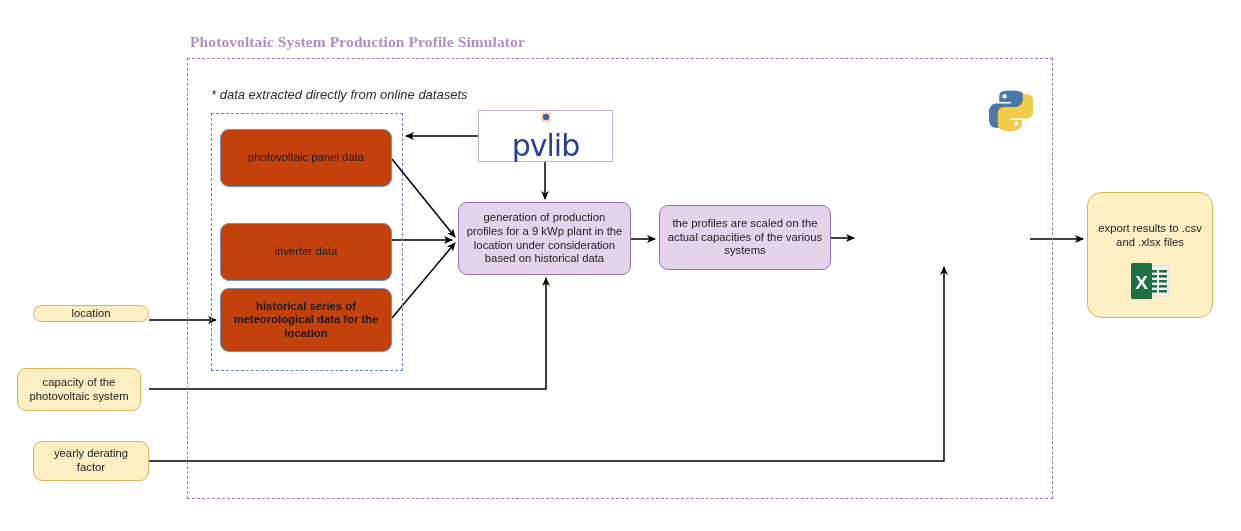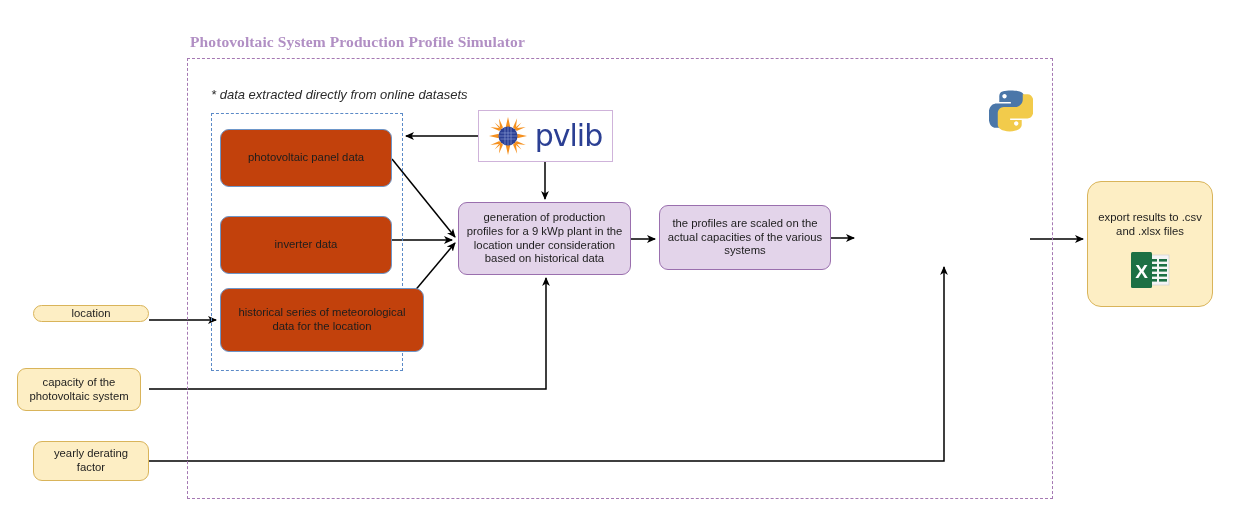--- a/index.html
+++ b/index.html
@@ -41,42 +41,42 @@
     display:flex;align-items:center;justify-content:center;
     text-align:center;border-radius:9px;
     font-size:11.3px;line-height:13.6px;color:#1d1d1d;
     padding:3px 6px;
   }
   .node.blue{background:#c2410c;border:1.1px solid #6d96c9;}
   .node.purple{background:#e3d4ea;border:1.1px solid #9a6fae;}
   .node.yellow{background:#fdeec4;border:1.1px solid #d9b45a;}
 
   #n-panel{left:220px;top:129px;width:172px;height:58px;}
-  #n-inverter{left:220px;top:216px;width:172px;height:58px;}
-  #n-meteo{left:220px;top:288px;width:204px;height:64px;}
+  #n-inverter{left:220px;top:223px;width:172px;height:58px;}
+  #n-meteo{left:220px;top:288px;width:172px;height:64px;font-weight:bold;}
 
   #n-gen{left:458px;top:202px;width:173px;height:73px;}
   #n-scaled{left:659px;top:205px;width:172px;height:65px;}
   #n-derate{left:858px;top:205px;width:172px;height:58px;}
 
   #n-export{
-    left:1087px;top:181px;width:126px;height:126px;border-radius:14px;
+    left:1087px;top:192px;width:126px;height:126px;border-radius:14px;
     flex-direction:column;justify-content:flex-start;padding-top:28px;
   }
   #n-export .lbl{font-size:11.3px;line-height:14px;}
 
   #n-location{left:33px;top:305px;width:116px;height:17px;}
   #n-capacity{left:17px;top:368px;width:124px;height:43px;}
   #n-derating{left:33px;top:441px;width:116px;height:40px;}
 
   
   #pvlib-card{
     left:478px;top:110px;width:135px;height:52px;
     background:#ffffff;border:1.4px solid #cfb3da;
-    display:flex;align-items:center;justify-content:center;gap:8px;
+    display:flex;align-items:center;justify-content:center;gap:8px;flex-direction:column;
   }
   #pvlib-word{
     font-size:30px;font-weight:400;color:#2b3f93;
     font-family:"DejaVu Sans", sans-serif;letter-spacing:-1px;line-height:30px;
   }
 
   
   #python-logo{left:989px;top:88px;width:44px;height:44px;}
 
   

